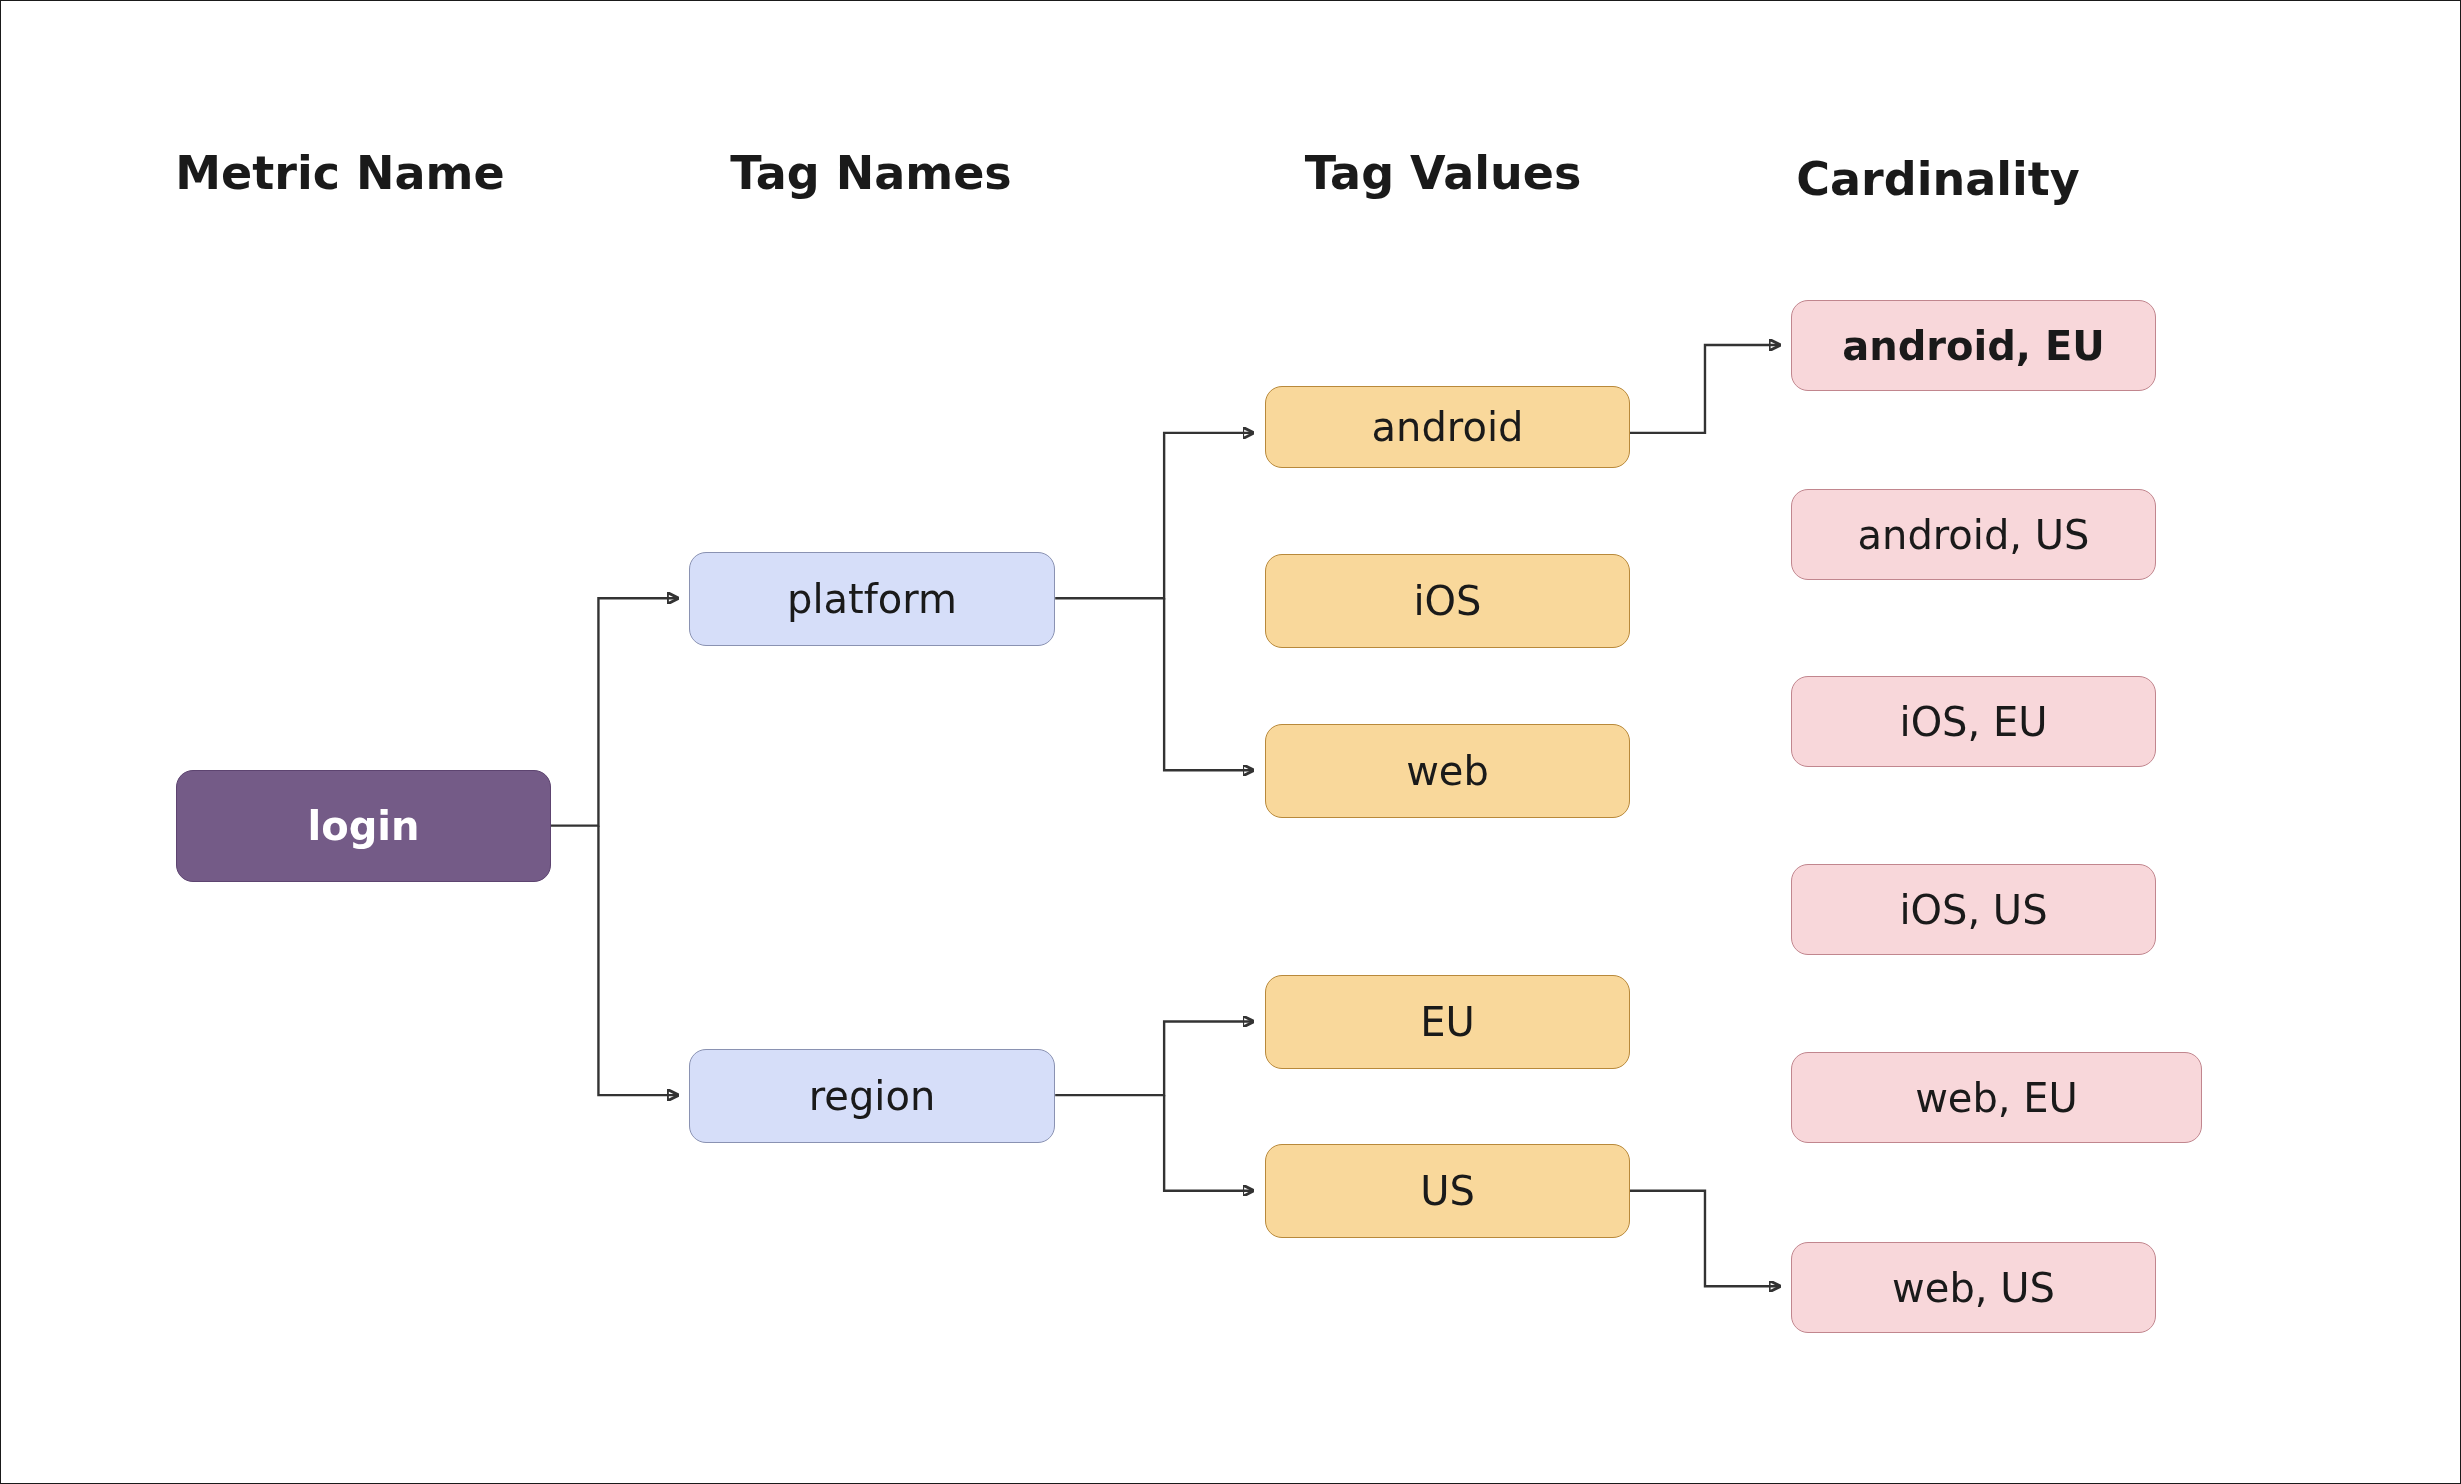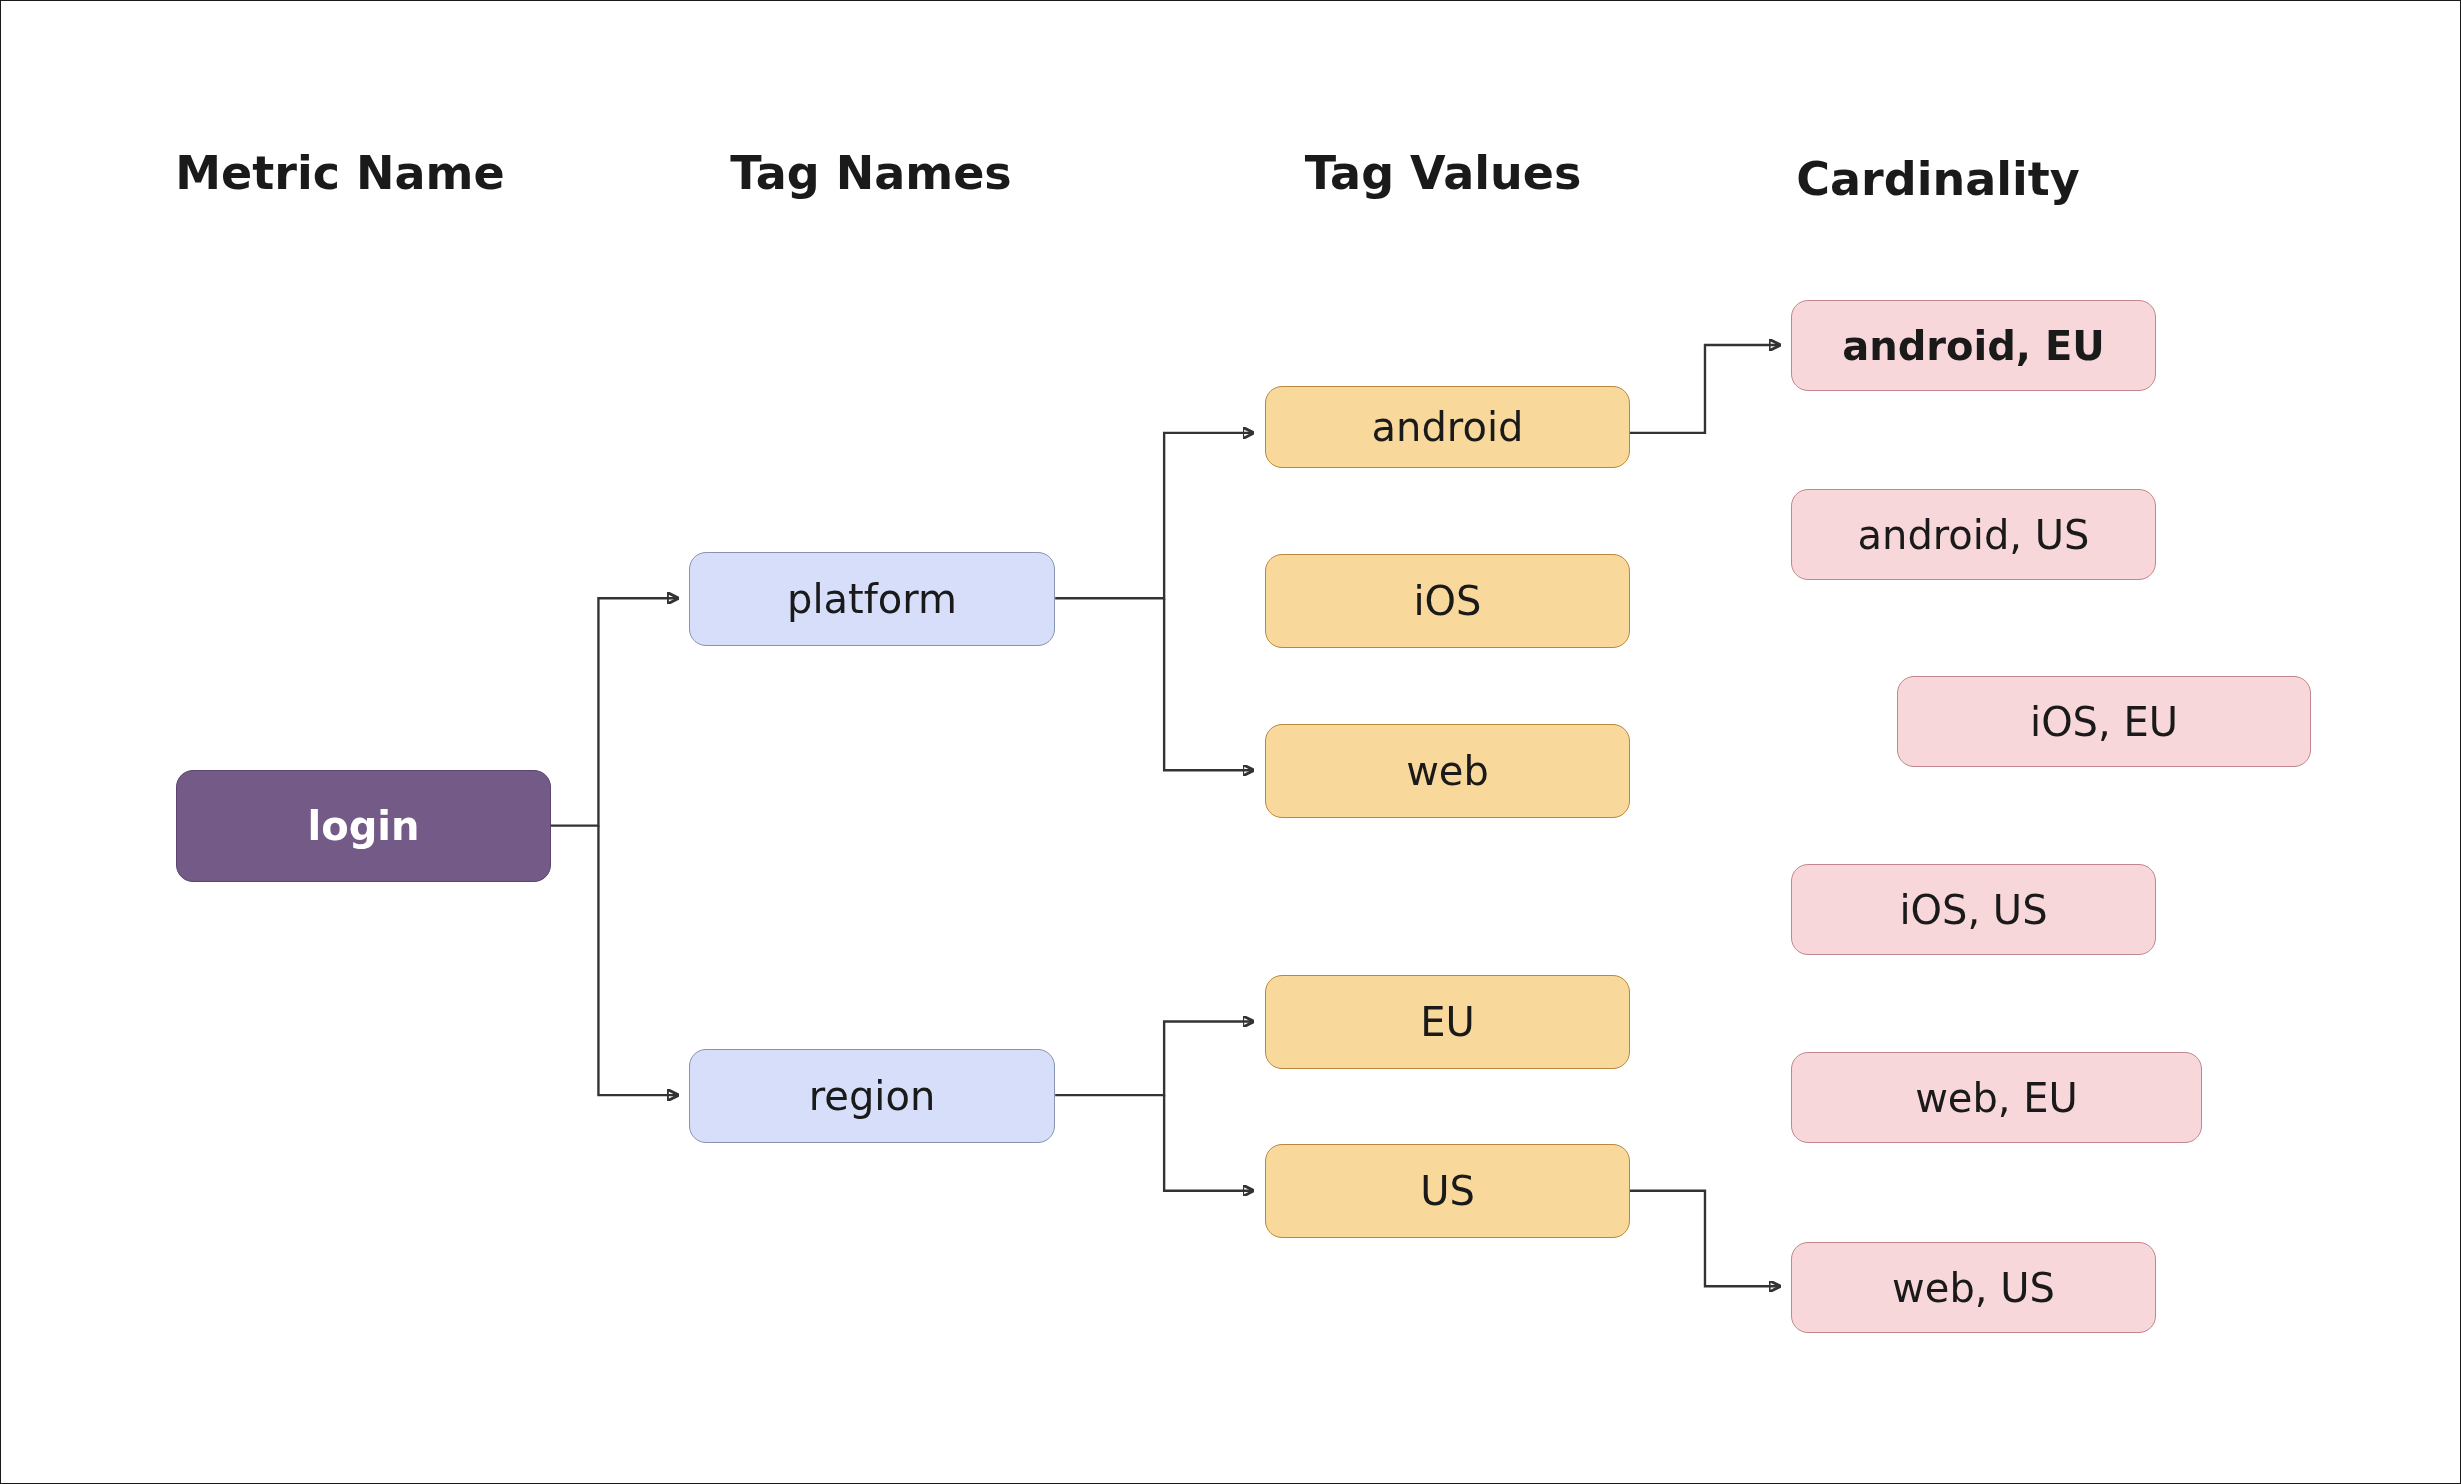--- a/index.html
+++ b/index.html
@@ -115,19 +115,19 @@
   <div class="node tagname" style="left:688px;top:1048px;width:366px;height:94px;">region</div>
 
   <div class="node tagvalue" style="left:1264px;top:385px;width:365px;height:82px;">android</div>
   <div class="node tagvalue" style="left:1264px;top:553px;width:365px;height:94px;">iOS</div>
   <div class="node tagvalue" style="left:1264px;top:723px;width:365px;height:94px;">web</div>
   <div class="node tagvalue" style="left:1264px;top:974px;width:365px;height:94px;">EU</div>
   <div class="node tagvalue" style="left:1264px;top:1143px;width:365px;height:94px;">US</div>
 
   <div class="node card" style="left:1790px;top:299px;width:365px;height:91px;font-weight:bold;">android, EU</div>
   <div class="node card" style="left:1790px;top:488px;width:365px;height:91px;">android, US</div>
-  <div class="node card" style="left:1896px;top:675px;width:414px;height:91px;">iOS, EU</div>
+  <div class="node card" style="left:1790px;top:675px;width:365px;height:91px;">iOS, EU</div>
   <div class="node card" style="left:1790px;top:863px;width:365px;height:91px;">iOS, US</div>
   <div class="node card" style="left:1790px;top:1051px;width:411px;height:91px;text-align:center;">web, EU</div>
   <div class="node card" style="left:1790px;top:1241px;width:365px;height:91px;">web, US</div>
 
 </div>
 
 
 </body></html>

